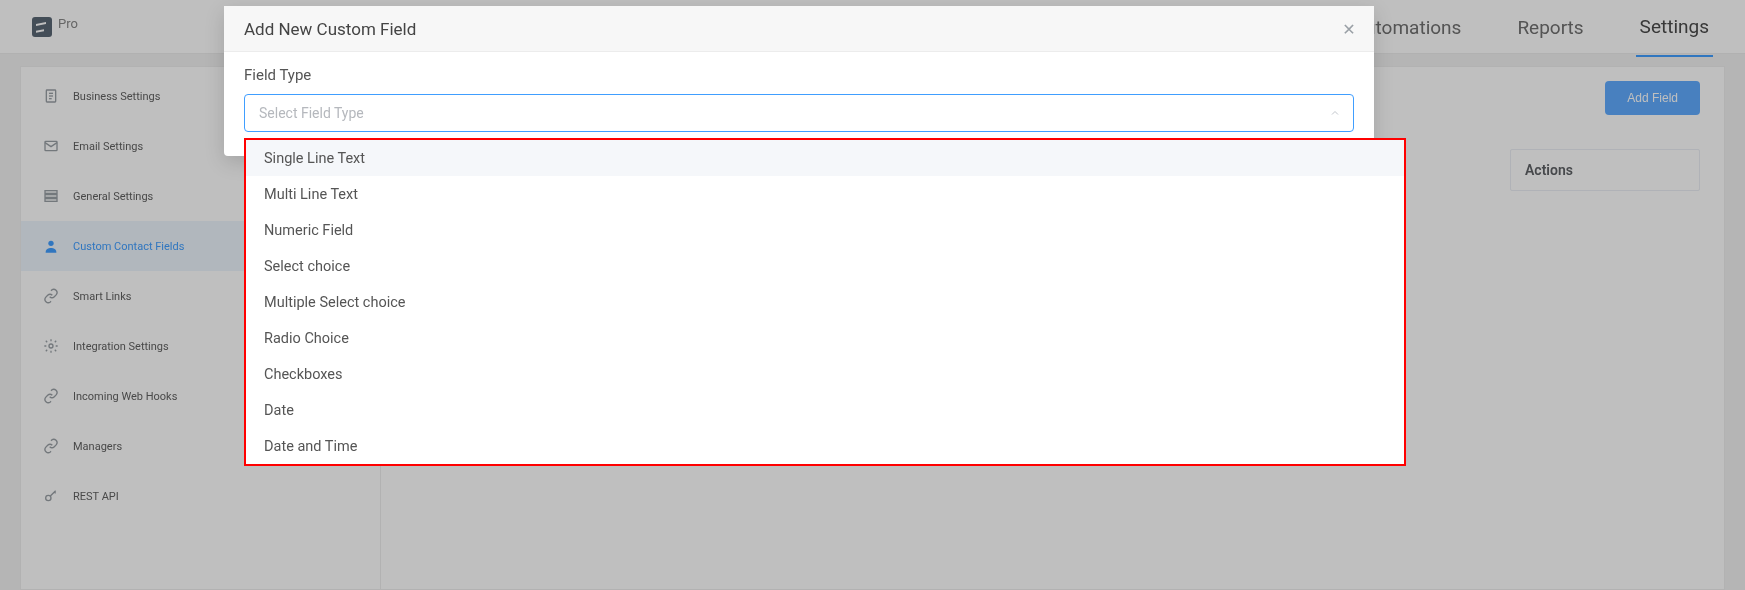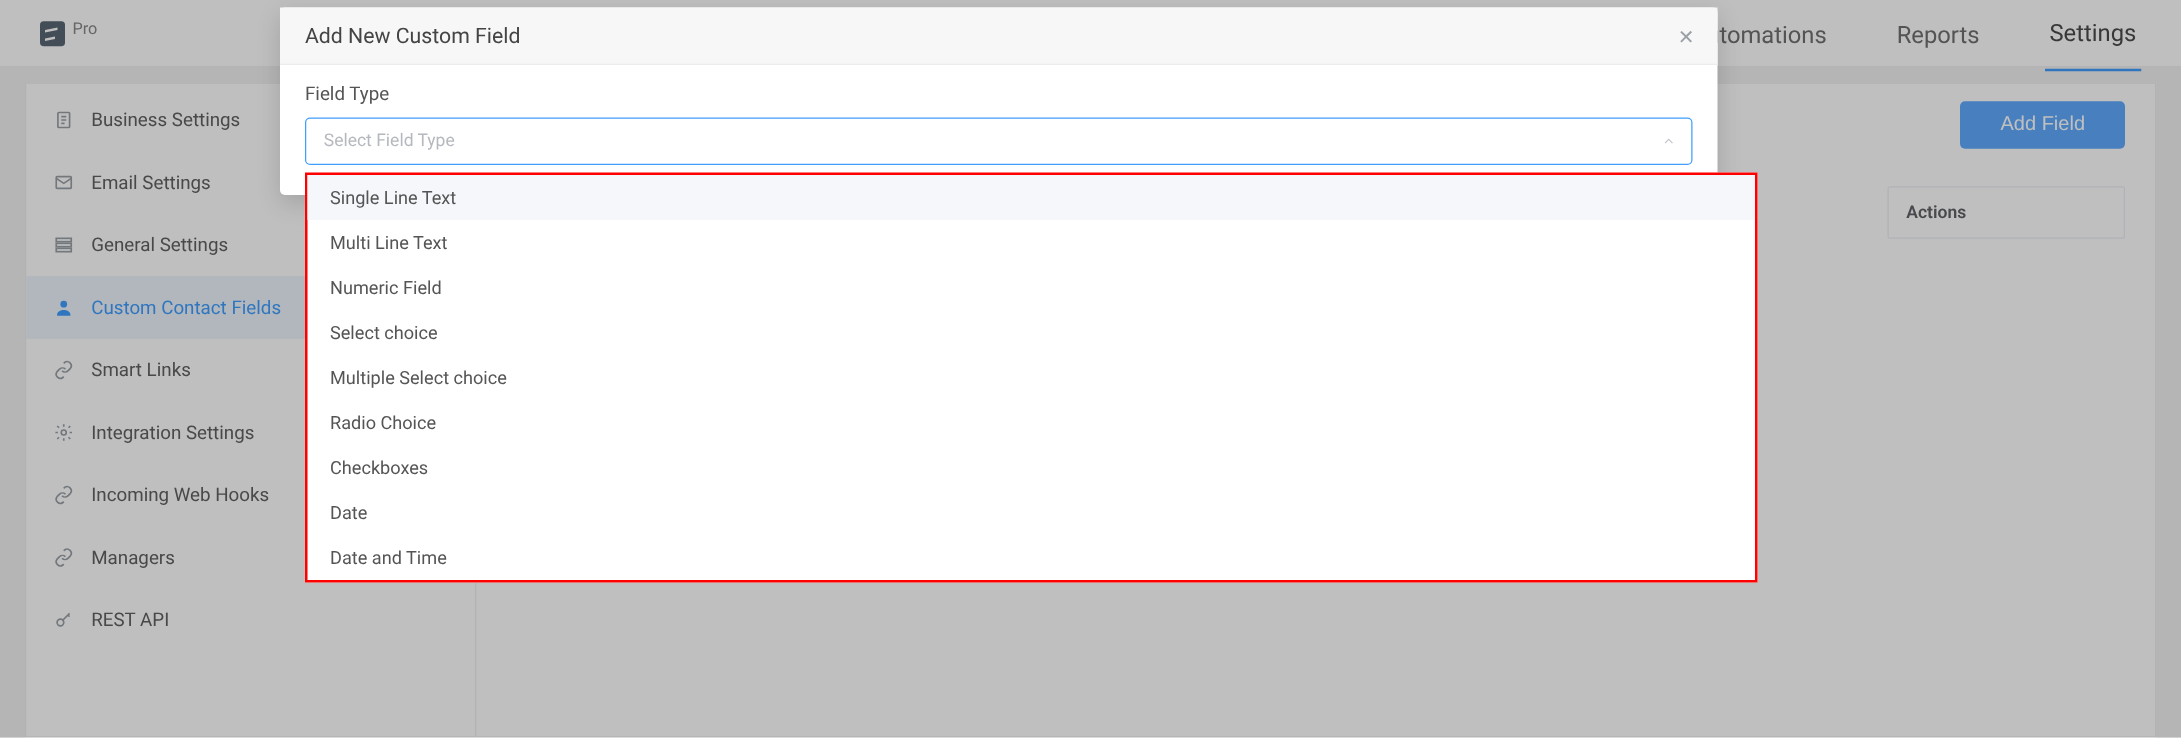--- a/index.html
+++ b/index.html
@@ -99,21 +99,21 @@
     width: 360px;
     border-right: 1px solid #eee;
     padding-top: 4px;
   }
   .sidebar-item {
     display: flex;
     align-items: center;
     gap: 14px;
     height: 50px;
     padding: 0 22px;
-    font-size: 15px;
+    font-size: 11px;
     color: #626262;
     cursor: pointer;
   }
   .sidebar-item .icon {
     width: 16px; height: 16px;
     color: #9aa0a6;
     display:inline-flex; align-items:center; justify-content:center;
   }
   .sidebar-item.active {
     background: #edf4fd;
@@ -126,24 +126,24 @@
     position: absolute;
     left: 360px; right: 0; top: 0; bottom: 0;
     padding: 18px 24px;
   }
   .add-button {
     position: absolute;
     right: 24px;
     top: 14px;
     background: #60abff;
     color: #fff;
-    font-size: 16px;
+    font-size: 12px;
     border: none;
     border-radius: 4px;
-    padding: 10px 32px;
+    padding: 10px 22px;
     cursor: pointer;
   }
 
   .actions-header {
     position: absolute;
     right: 24px;
     top: 82px;
     width: 190px;
     height: 42px;
     display:flex;

